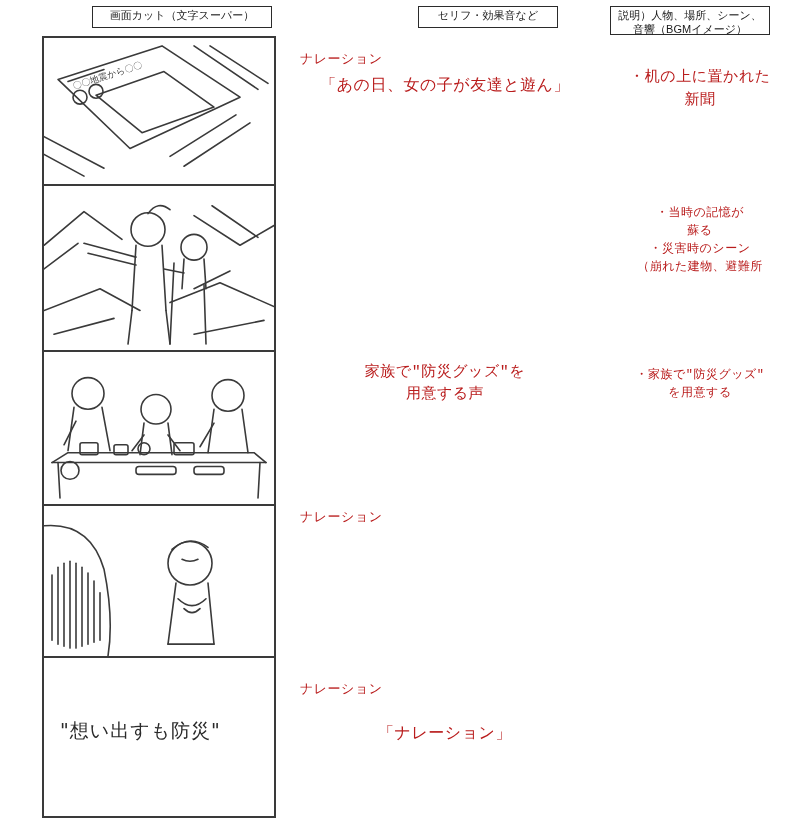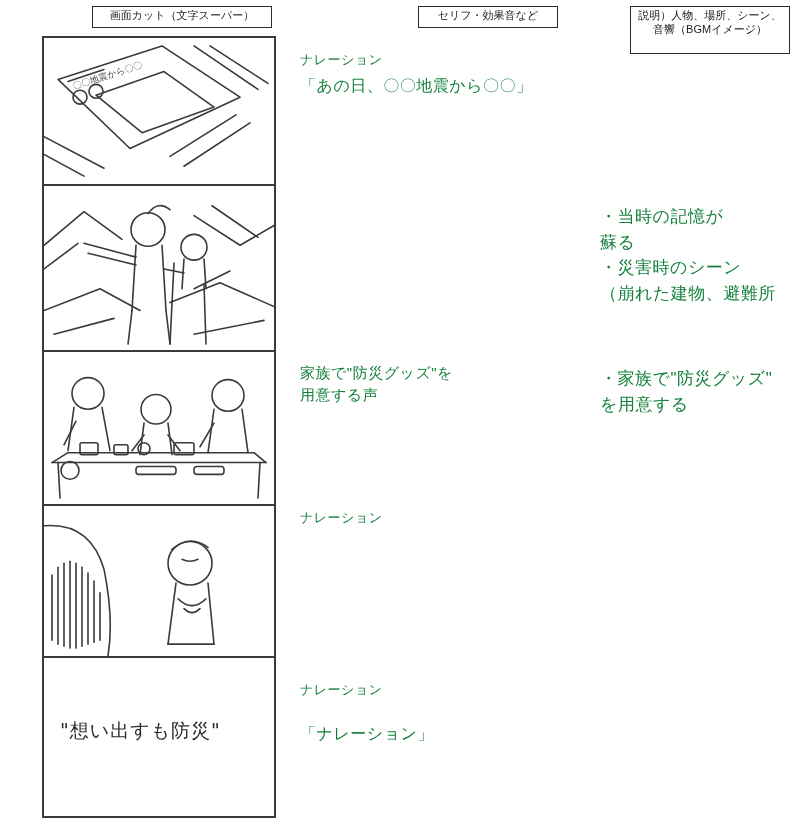--- a/index.html
+++ b/index.html
@@ -22,49 +22,50 @@
     border: 1px solid #2b2b2b;
     text-align: center;
     font-size: 11px;
     line-height: 1.25;
     color: #1a1a1a;
     padding: 2px 3px;
     background: #fff;
   }
   #head-cut   { left: 92px;  top: 6px;  width: 180px; height: 22px; }
   #head-serif { left: 418px; top: 6px;  width: 140px; height: 22px; }
-  #head-desc  { left: 610px; top: 6px;  width: 160px; height: 48px; margin-left: 20px; }
+  #head-desc  { left: 610px; top: 6px;  width: 160px; height: 29px; }
 
   
   #frames {
     position: absolute;
     left: 42px; top: 36px;
     width: 234px; height: 782px;
     border: 2px solid #3a3a3a;
   }
   .frame {
     position: relative;
     width: 100%;
     border-bottom: 2px solid #3a3a3a;
     overflow: hidden;
   }
   .frame:last-child { border-bottom: none; }
   .frame svg { display: block; width: 100%; height: 100%; }
 
   
   .hand {
     position: absolute;
-    font-family: Liberation Sans, sans-serif;
-    color: #15803d;
+    font-family: Liberation Mono, monospace;
+    color: #b91c1c;
     font-size: 15px;
     line-height: 1.55;
     white-space: pre-line;
     letter-spacing: 0.5px;
-  }
-  .hand.small { font-size: 17px; line-height: 1.5; }
+    text-align: center;
+  }
+  .hand.small { font-size: 12px; line-height: 1.5; }
   .hand.label { font-size: 13px; }
   .hand.quote { font-size: 16px; }
   .hand.tight { line-height: 1.45; }
 
   
   .serif-col { left: 300px; }
   .desc-col  { left: 600px; }
 
   
   #super-text {
@@ -212,30 +213,32 @@
 
     <div class="frame" style="height:156px">
       <svg viewBox="0 0 230 156" preserveAspectRatio="none" aria-hidden="true"></svg>
     </div>
 
   </div>
 
   <div id="super-text">"想い出すも防災"</div>
 
   <div class="hand label serif-col" style="top:50px">ナレーション</div>
-  <div class="hand quote serif-col" style="top:74px; width:290px">「あの日、〇〇地震から〇〇」</div>
+  <div class="hand quote serif-col" style="top:74px; width:290px">「あの日、女の子が友達と遊ん」</div>
 
   <div class="hand serif-col tight" style="top:362px; width:290px">家族で"防災グッズ"を
 用意する声</div>
 
   <div class="hand label serif-col" style="top:508px">ナレーション</div>
 
   <div class="hand label serif-col" style="top:680px">ナレーション</div>
   <div class="hand quote serif-col" style="top:722px; width:290px">「ナレーション」</div>
 
+  <div class="hand desc-col clip" style="top:66px; width:200px">・机の上に置かれた
+  新聞</div>
 
   <div class="hand desc-col small clip" style="top:204px; width:200px">・当時の記憶が
   蘇る
 ・災害時のシーン
 （崩れた建物、避難所</div>
 
   <div class="hand desc-col small clip" style="top:366px; width:200px">・家族で"防災グッズ"
   を用意する</div>
 
 

